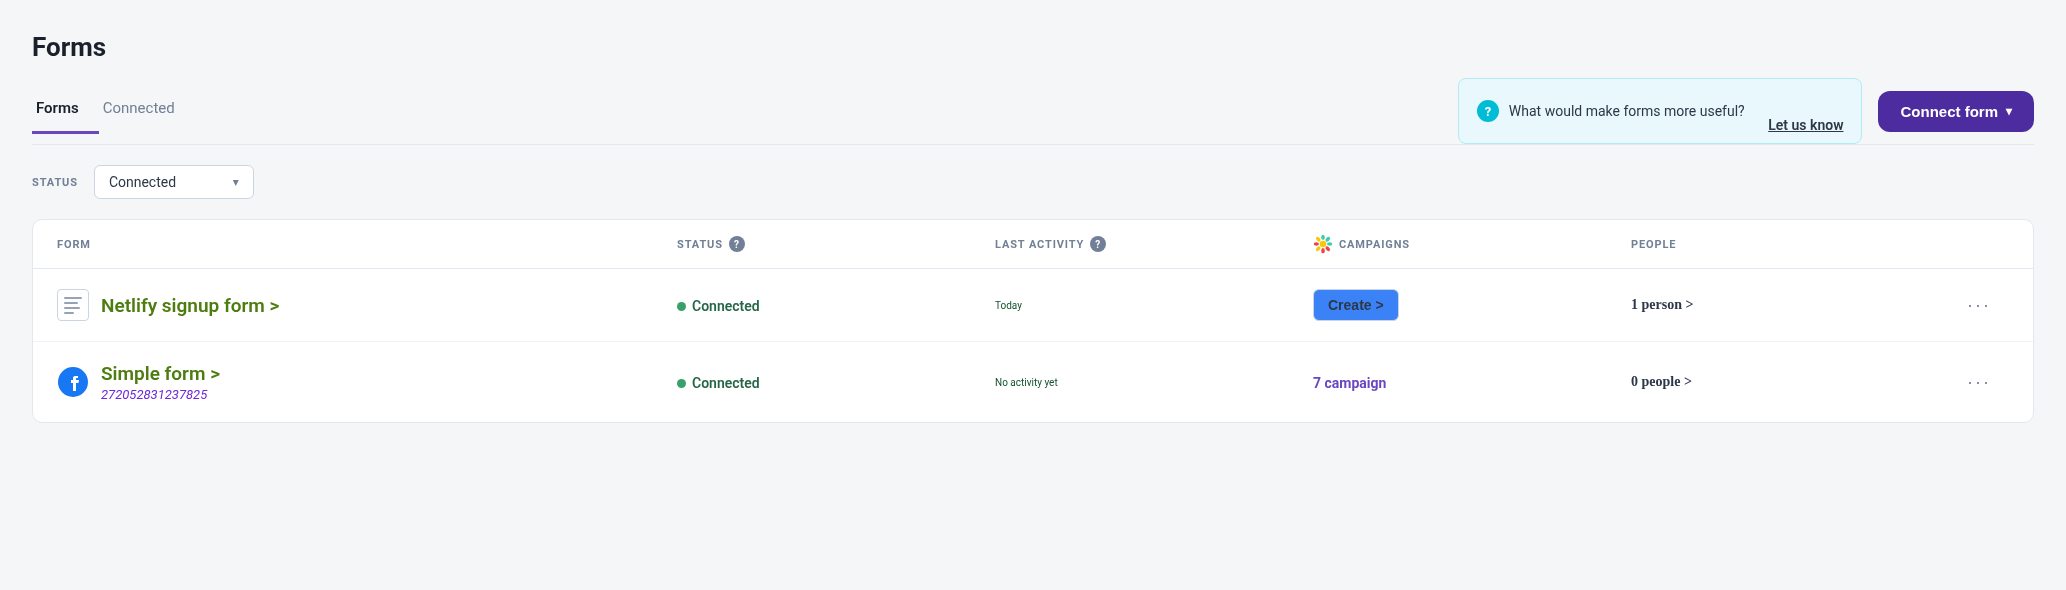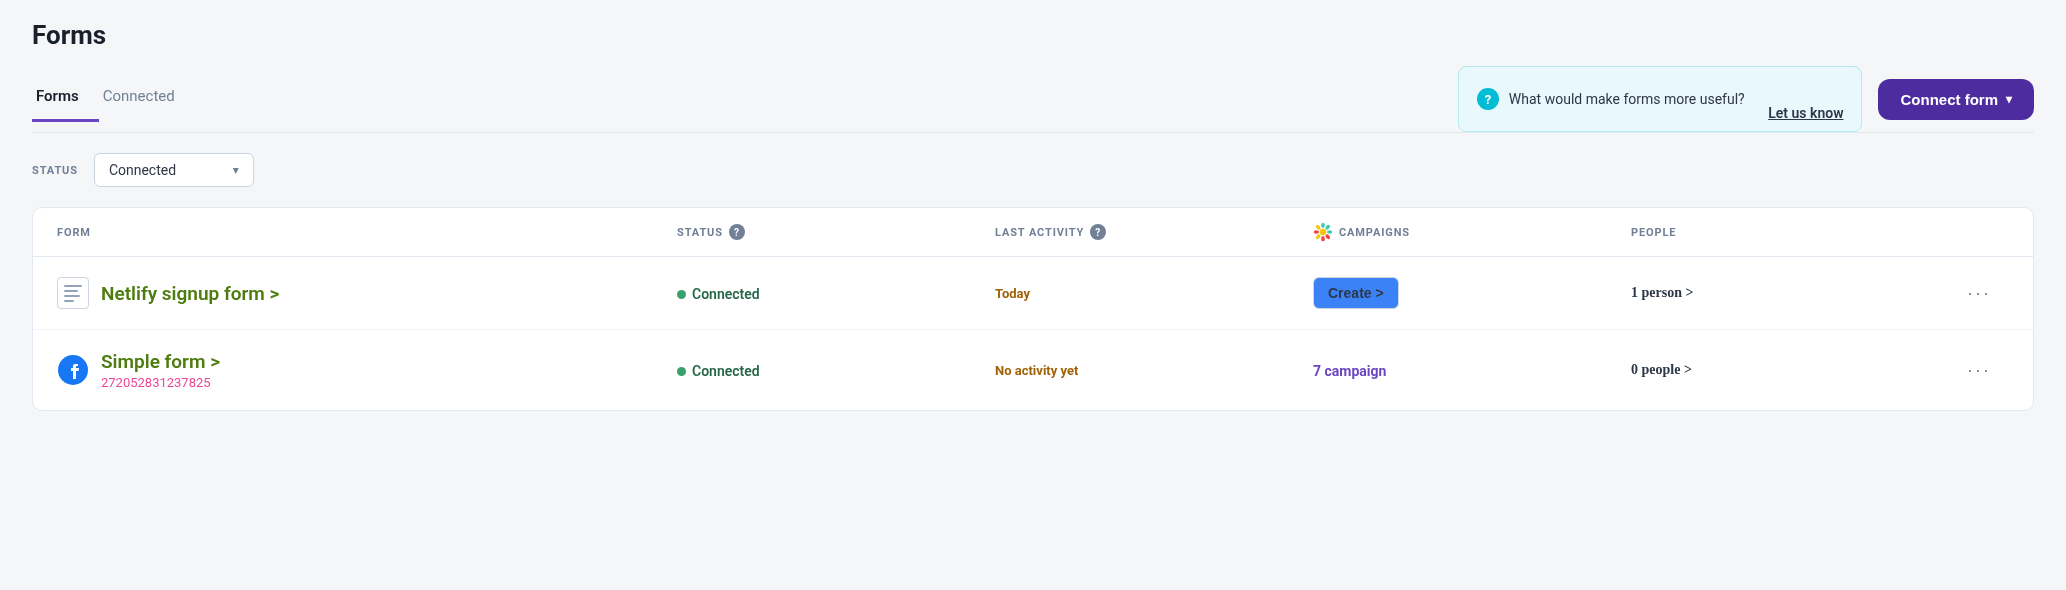--- a/index.html
+++ b/index.html
@@ -3,21 +3,21 @@
   <meta charset="utf-8">
   <style>
     * { box-sizing: border-box; margin: 0; padding: 0; }
     body {
       font-family: -apple-system, BlinkMacSystemFont, 'Segoe UI', Roboto, sans-serif;
       background: #f5f6f8;
       color: #2d3748;
       min-height: 590px;
     }
     .page-container {
-      padding: 20px 32px;
+      padding: 32px 32px;
       max-width: 2066px;
     }
     .page-title {
       font-size: 26px;
       font-weight: 700;
       color: #1a202c;
       margin-bottom: 16px;
     }
     .header-row {
       display: flex;
@@ -187,22 +187,23 @@
       flex-direction: column;
     }
     .form-name {
       font-size: 19px;
       font-weight: 600;
       color: #4d7c0f;
       cursor: pointer;
     }
     .form-sub {
       font-size: 13px;
-      color: #ec4899;
+      color: #6d28d9;
       margin-top: 2px;
+      font-style: italic;
     }
     .form-icon {
       width: 32px;
       height: 32px;
       display: flex;
       align-items: center;
       justify-content: center;
       flex-shrink: 0;
     }
     .netlify-icon {
@@ -219,23 +220,22 @@
       color: #276749;
     }
     .status-dot {
       width: 9px;
       height: 9px;
       border-radius: 50%;
       background: #38a169;
       flex-shrink: 0;
     }
     .last-activity {
-      font-size: 13px;
-      color: #a16207;
-      font-weight: bold;
+      font-size: 10px;
+      color: #14532d;
     }
     .create-btn {
       background: #3b82f6;
       border: 1.5px solid #cbd5e0;
       border-radius: 6px;
       padding: 7px 14px;
       font-size: 14px;
       font-weight: 600;
       color: #2d3748;
       cursor: pointer;

